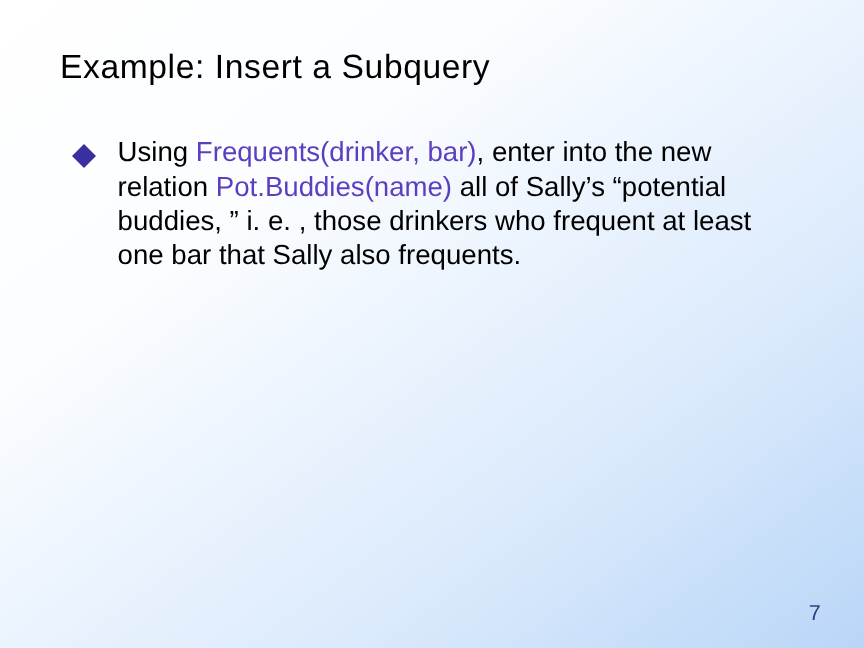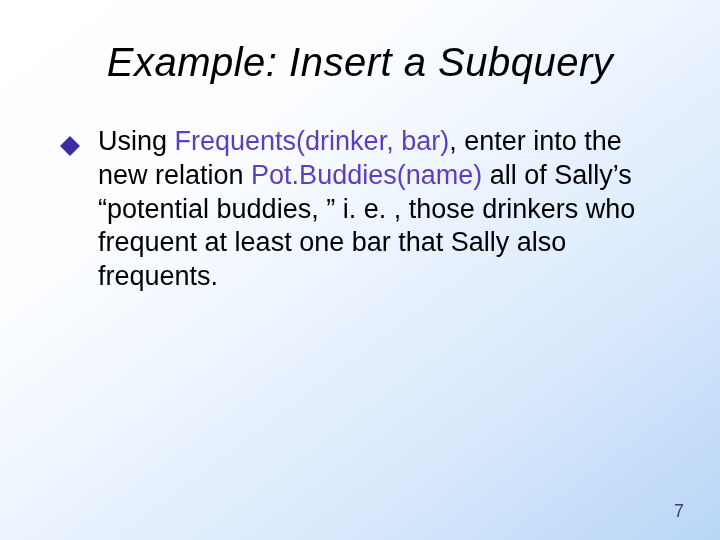--- a/index.html
+++ b/index.html
@@ -12,30 +12,29 @@
   }
   .slide {
     width: 720px;
     height: 540px;
     background: linear-gradient(to bottom right, #ffffff 0%, #fbfdff 30%, #dbeafc 70%, #b9d6f7 100%);
     position: relative;
     box-sizing: border-box;
     padding: 40px 50px 20px 50px;
   }
   .title {
-    font-size: 40px;
+    font-size: 28px;
     color: #000;
-    text-align: center;
+    text-align: left;
     margin: 0 0 40px 0;
     font-weight: normal;
     letter-spacing: 0.5px;
-    font-style: italic;
   }
   .body {
-    font-size: 27px;
+    font-size: 23px;
     color: #000;
     line-height: 1.25;
     padding-left: 48px;
     position: relative;
   }
   .bullet {
     position: absolute;
     left: 10px;
     top: 6px;
     width: 20px;

